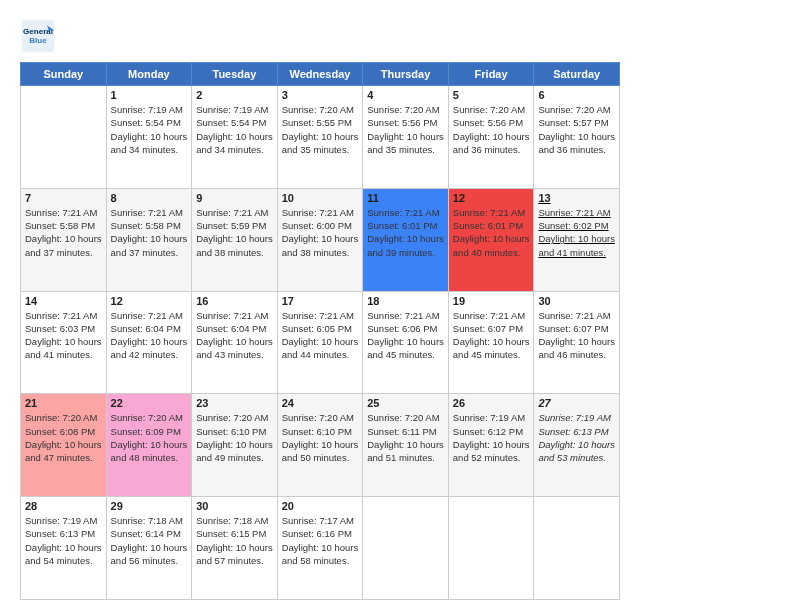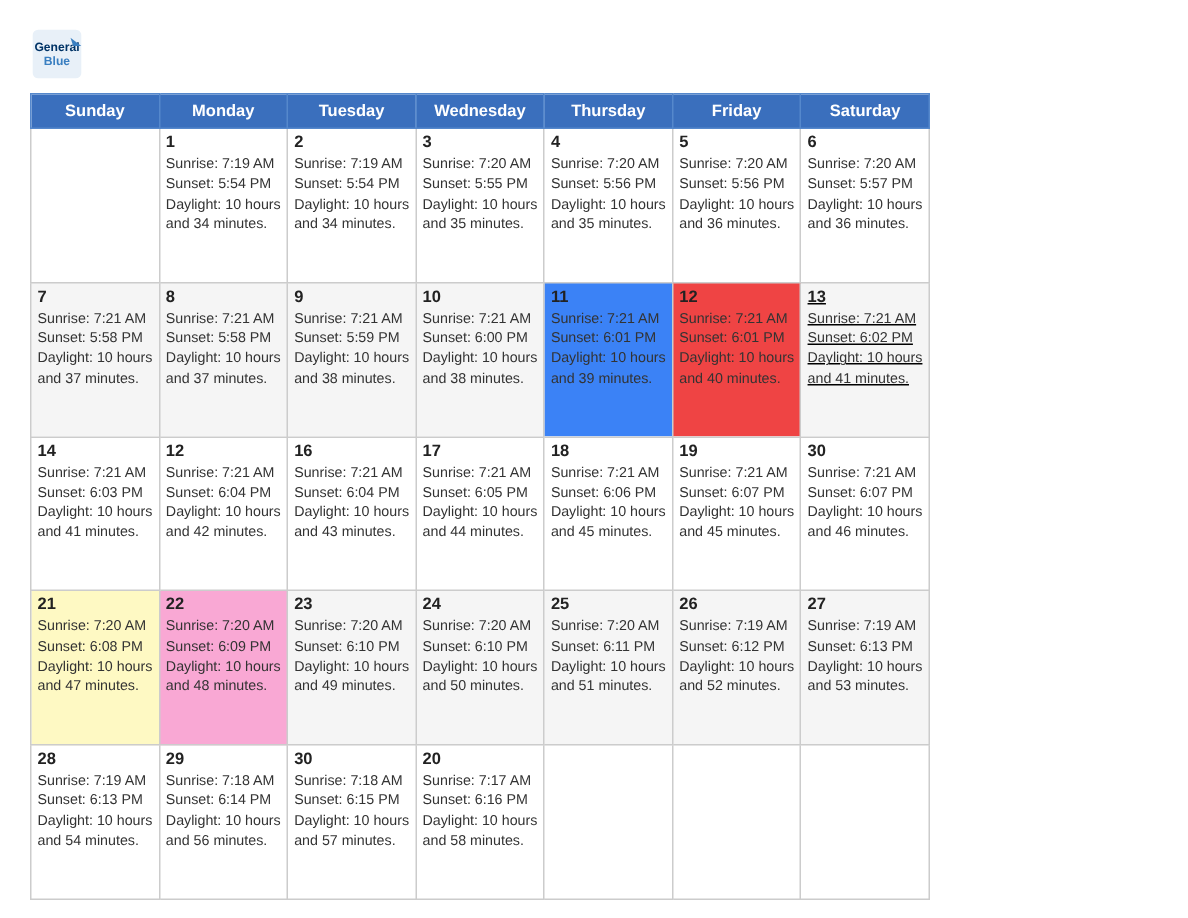--- a/index.html
+++ b/index.html
@@ -267,21 +267,21 @@
           </td>
           <td>
             <span class="day-number">30</span>
             <div class="day-info" style="white-space: pre-line;">Sunrise: 7:21 AM
 Sunset: 6:07 PM
 Daylight: 10 hours
 and 46 minutes.</div>
           </td>
         </tr>
         <tr style="background: rgb(245, 245, 245);">
-          <td style="background: #fef9c3;">
+          <td style="background: #fca5a5;">
             <span class="day-number">21</span>
             <div class="day-info" style="white-space: pre-line;">Sunrise: 7:20 AM
 Sunset: 6:08 PM
 Daylight: 10 hours
 and 47 minutes.</div>
           </td>
           <td style="background: #f9a8d4;">
             <span class="day-number">22</span>
             <div class="day-info" style="white-space: pre-line;">Sunrise: 7:20 AM
 Sunset: 6:09 PM
@@ -309,21 +309,21 @@
 Daylight: 10 hours
 and 51 minutes.</div>
           </td>
           <td style="background: rgb(245, 245, 245);">
             <span class="day-number">26</span>
             <div class="day-info" style="white-space: pre-line;">Sunrise: 7:19 AM
 Sunset: 6:12 PM
 Daylight: 10 hours
 and 52 minutes.</div>
           </td>
-          <td style="background: rgb(245, 245, 245);">
+          <td style="background: rgb(245, 245, 245); font-style: italic;">
             <span class="day-number">27</span>
             <div class="day-info" style="white-space: pre-line;">Sunrise: 7:19 AM
 Sunset: 6:13 PM
 Daylight: 10 hours
 and 53 minutes.</div>
           </td>
         </tr>
         <tr>
           <td>
             <span class="day-number">28</span>

